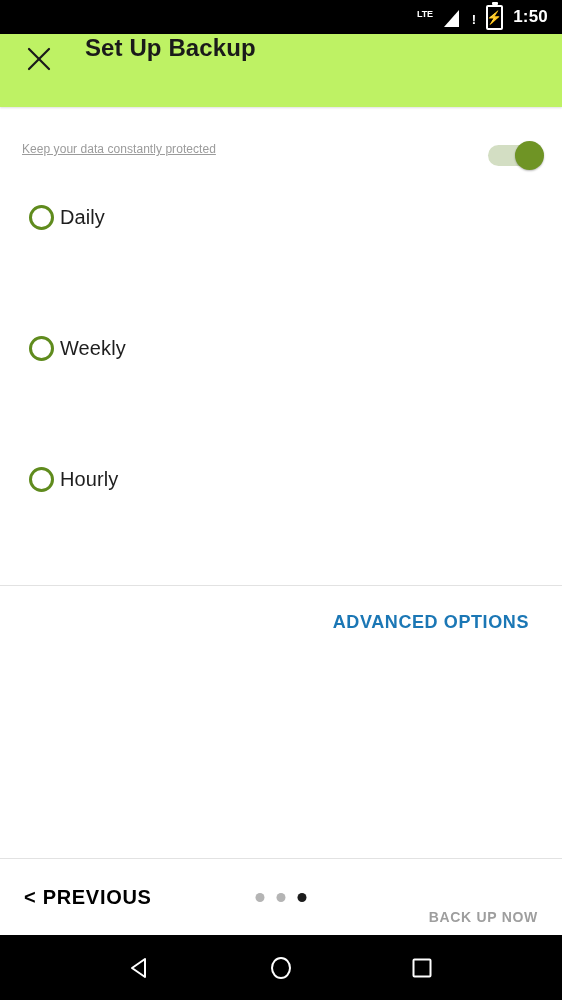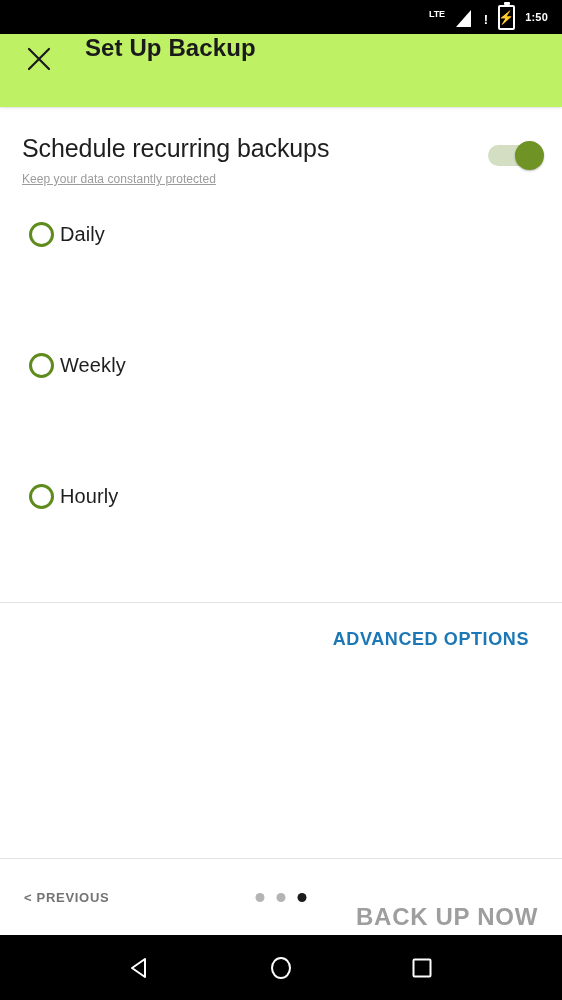--- a/index.html
+++ b/index.html
@@ -90,21 +90,21 @@
     background: #ffffff;
     border-radius: 1px;
   }
   .bolt {
     color: #ffffff;
     font-size: 13px;
     line-height: 13px;
   }
   .status-time {
     color: #ffffff;
-    font-size: 11px;
+    font-size: 17px;
     font-weight: bold;
     letter-spacing: 0.2px;
     margin-left: 3px;
   }
 
   
   .app-bar {
     height: 73px;
     background: #bef264;
     display: flex;
@@ -234,23 +234,23 @@
   
   .bottom-bar {
     height: 76px;
     display: flex;
     align-items: center;
     background: #ffffff;
     flex: 0 0 auto;
     position: relative;
   }
   .btn-prev {
-    font-size: 13px;
-    font-weight: bold;
-    color: #737373;
+    font-size: 20px;
+    font-weight: bold;
+    color: #000000;
     letter-spacing: 0.7px;
     margin-left: 24px;
     cursor: pointer;
     white-space: nowrap;
   }
   .dots {
     position: absolute;
     left: 50%;
     transform: translateX(-50%);
     display: flex;
@@ -260,21 +260,21 @@
   .dot {
     width: 9px;
     height: 9px;
     border-radius: 50%;
     background: #b4b4b4;
   }
   .dot.active {
     background: #1c1c1c;
   }
   .btn-next {
-    font-size: 24px;
+    font-size: 14px;
     font-weight: bold;
     color: #9e9e9e;
     letter-spacing: 0.7px;
     margin-left: auto;
     margin-right: 24px;
     cursor: pointer;
     white-space: nowrap;
     margin-top: 40px;
   }
 
@@ -323,21 +323,20 @@
         <line x1="23" y1="3" x2="3" y2="23" stroke="#1a1a1a" stroke-width="2.2" stroke-linecap="round"></line>
       </svg>
     </div>
     <div class="app-title">Set Up Backup</div>
   </div>
 
   <div class="content">
 
     <div class="head-row">
       <div class="head-text">
-        <div class="section-title">Schedule recurring backups</div>
         <div class="section-sub">Keep your data constantly protected</div>
       </div>
       <div class="switch">
         <div class="switch-track"></div>
         <div class="switch-thumb"></div>
       </div>
     </div>
 
     <div class="radio-list">
       <div class="radio-row">

